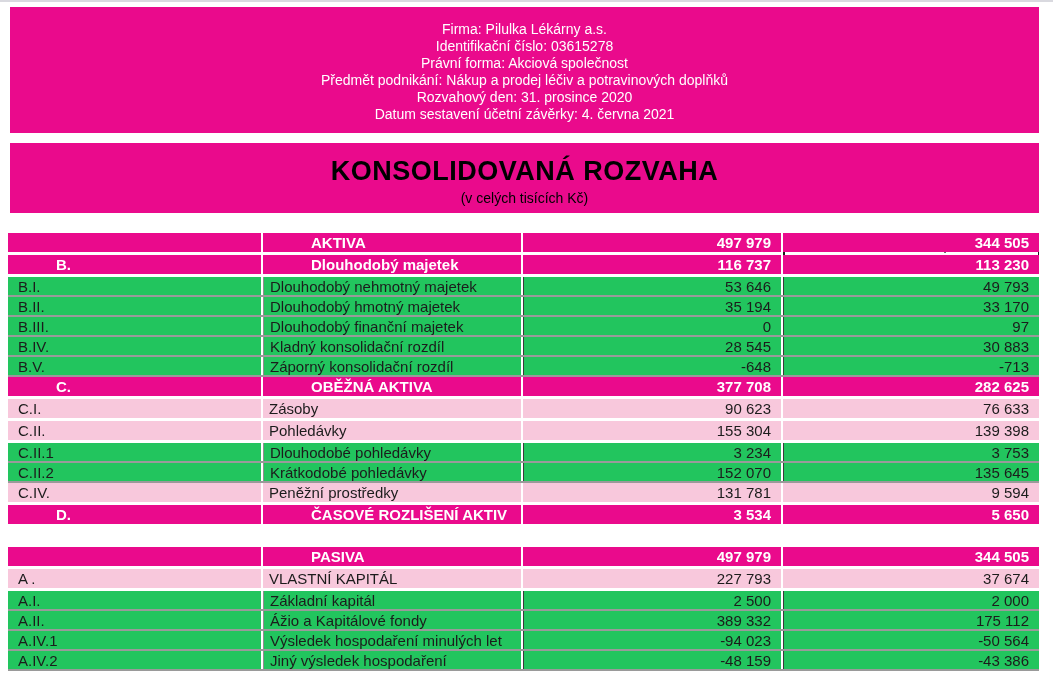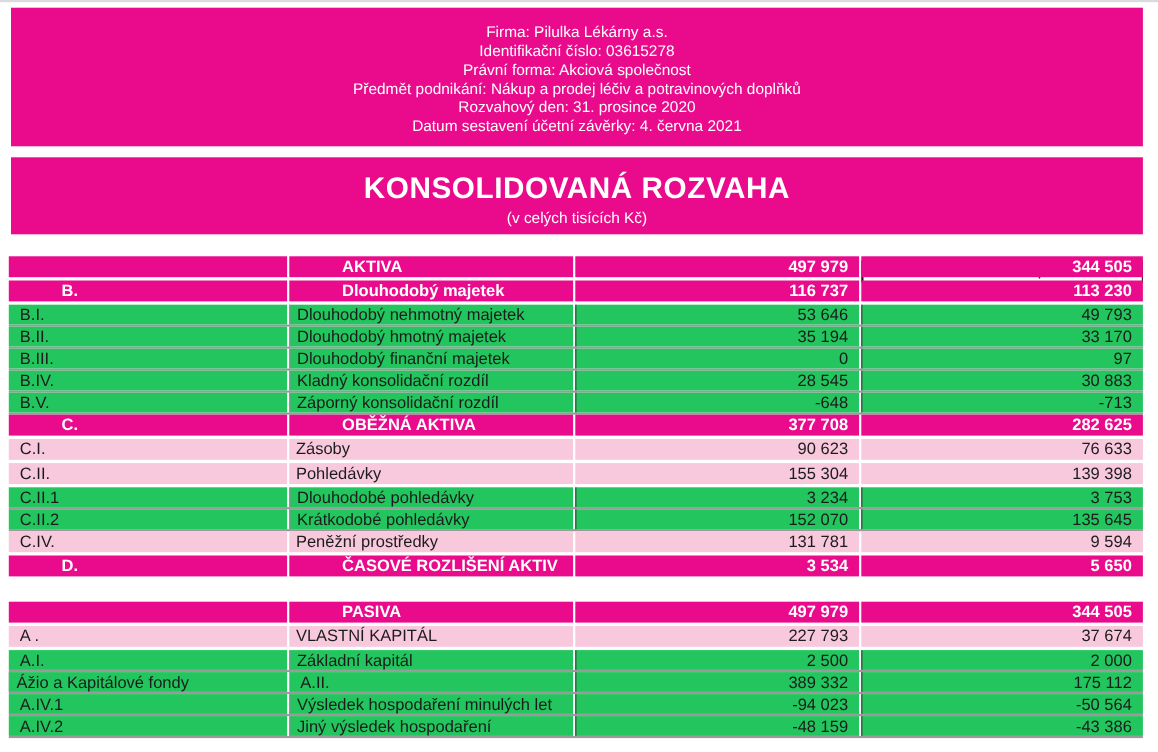--- a/index.html
+++ b/index.html
@@ -11,21 +11,21 @@
   *{box-sizing:border-box;margin:0;padding:0;}
   html,body{width:1053px;height:684px;overflow:hidden;background:#fff;
     font-family:"Liberation Sans","DejaVu Sans",sans-serif;color:var(--ink);}
   .hairline{height:2px;background:#D9D9DF;}
   .company-block{
     margin:5px 14px 0 10px;height:126px;background:var(--magenta);
     color:#fff;text-align:center;padding-top:14px;font-size:14px;line-height:17px;
   }
   .title-band{
     margin:10px 14px 0 10px;height:70px;background:var(--magenta);
-    color:#ffffff;text-align:center;padding-top:13px;
+    color:#000000;text-align:center;padding-top:13px;
   }
   .title-band .rtitle{font-size:27px;font-weight:bold;letter-spacing:.5px;}
   .title-band .rsub{font-size:14px;margin-top:3px;}
   .grid4{
     display:grid;grid-template-columns:253px 258px 258px 256px;column-gap:2px;
   }
   .dates-row{margin-left:8px;width:1031px;height:20px;font-size:15px;}
   .dates-row .c{height:20px;line-height:20px;text-align:center;color:#222;margin-top:24px;}
   .dates-row .c3{border-left:1px solid #fff;}
   .dates-row .c4{border-left:2px solid #1a1a1a;border-right:1px solid #1a1a1a;font-family:Liberation Mono, monospace;}
@@ -169,22 +169,22 @@
       <div class="cell val">227 793</div>
       <div class="cell val">37 674</div>
     </div>
     <div class="trow grid4 plain">
       <div class="cell code">A.I.</div>
       <div class="cell label">Základní kapitál</div>
       <div class="cell val">2 500</div>
       <div class="cell val">2 000</div>
     </div>
     <div class="trow grid4 plain">
+      <div class="cell code">A.II.</div>
       <div class="cell label">Ážio a Kapitálové fondy</div>
-      <div class="cell code">A.II.</div>
       <div class="cell val">389 332</div>
       <div class="cell val">175 112</div>
     </div>
     <div class="trow grid4 plain">
       <div class="cell code">A.IV.1</div>
       <div class="cell label">Výsledek hospodaření minulých let</div>
       <div class="cell val">-94 023</div>
       <div class="cell val">-50 564</div>
     </div>
     <div class="trow grid4 plain">

